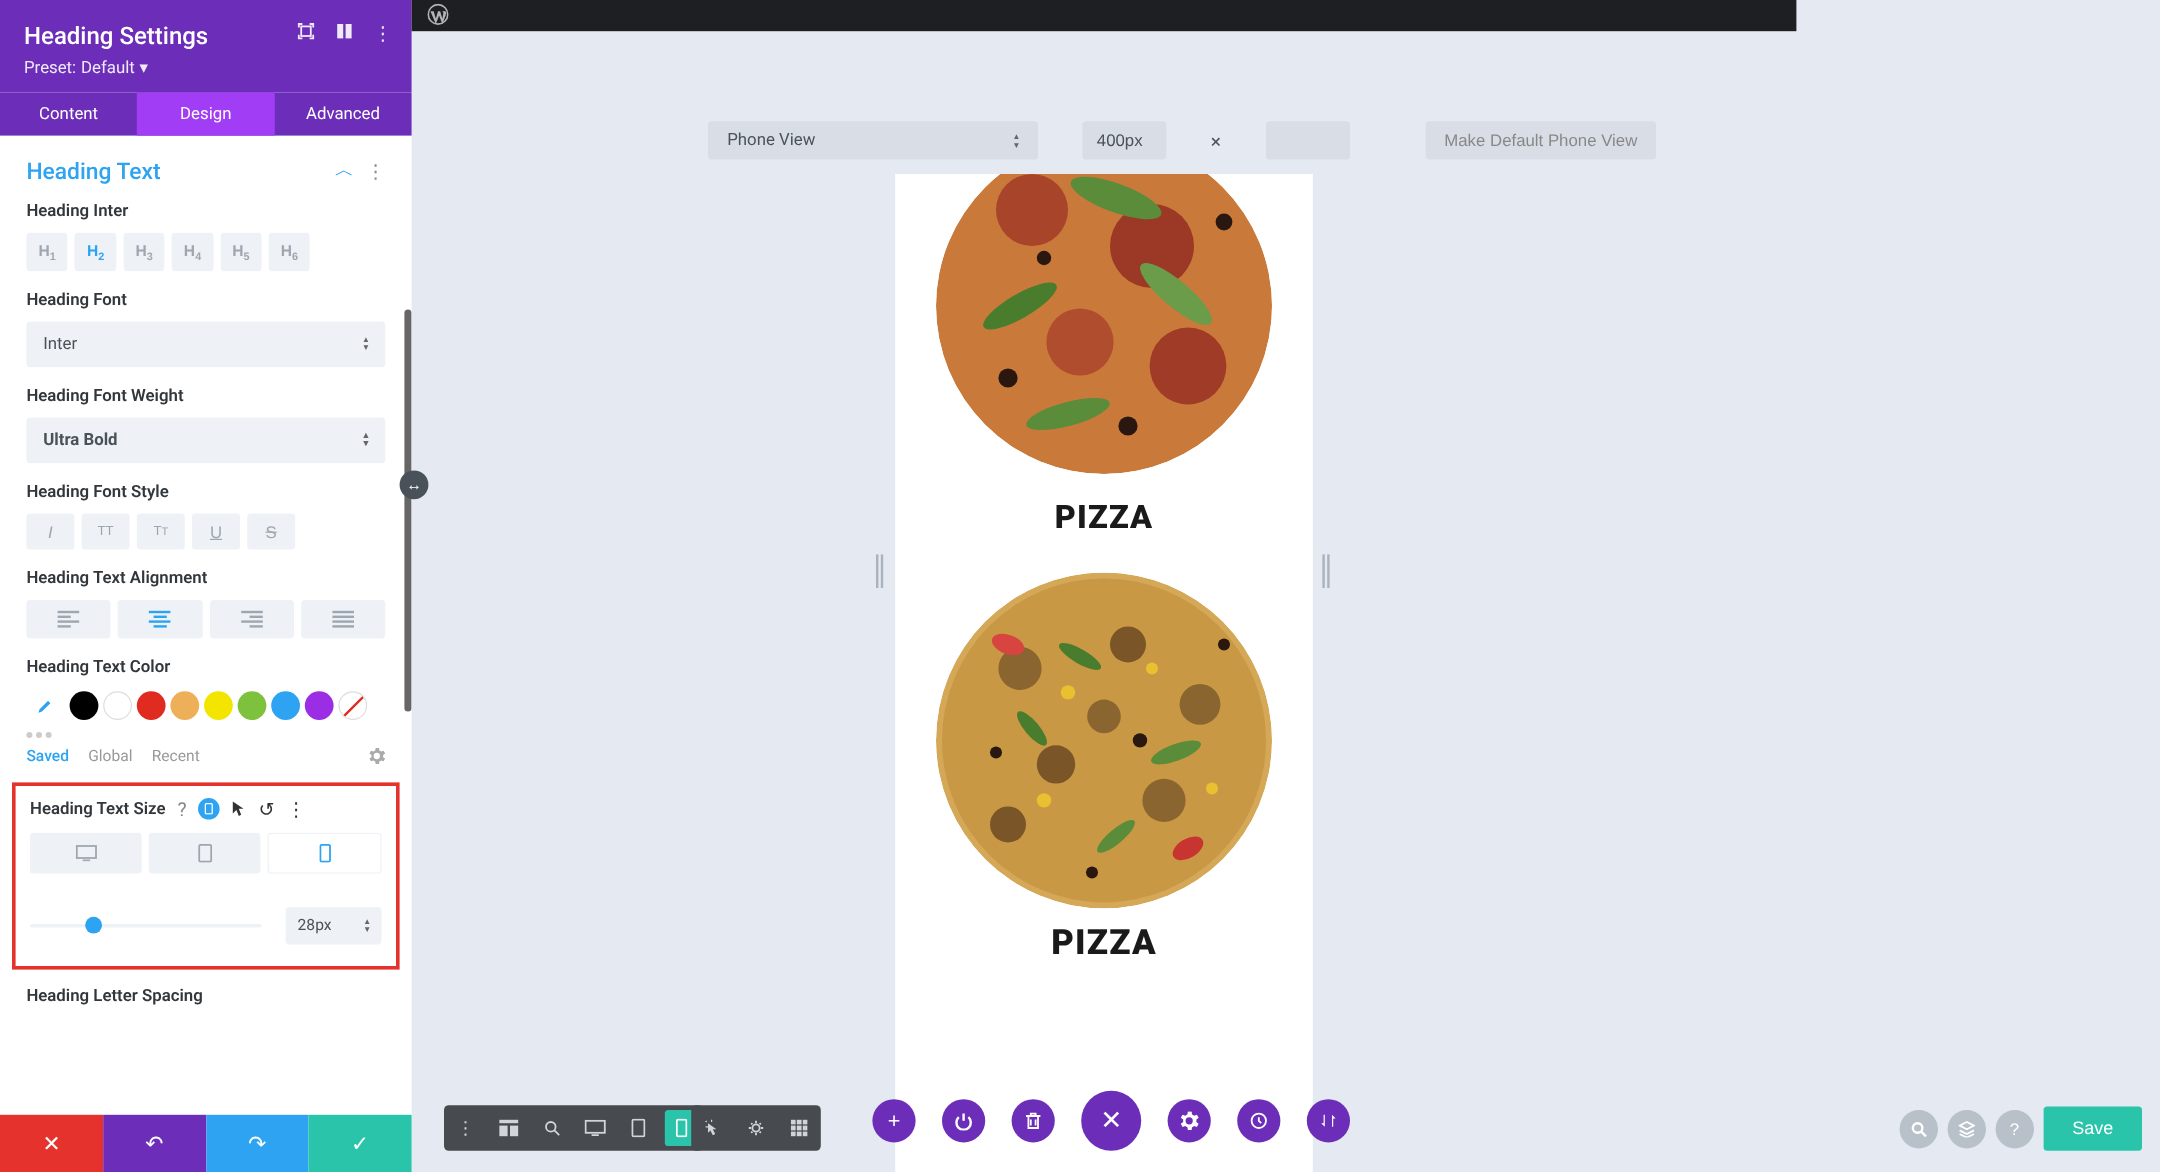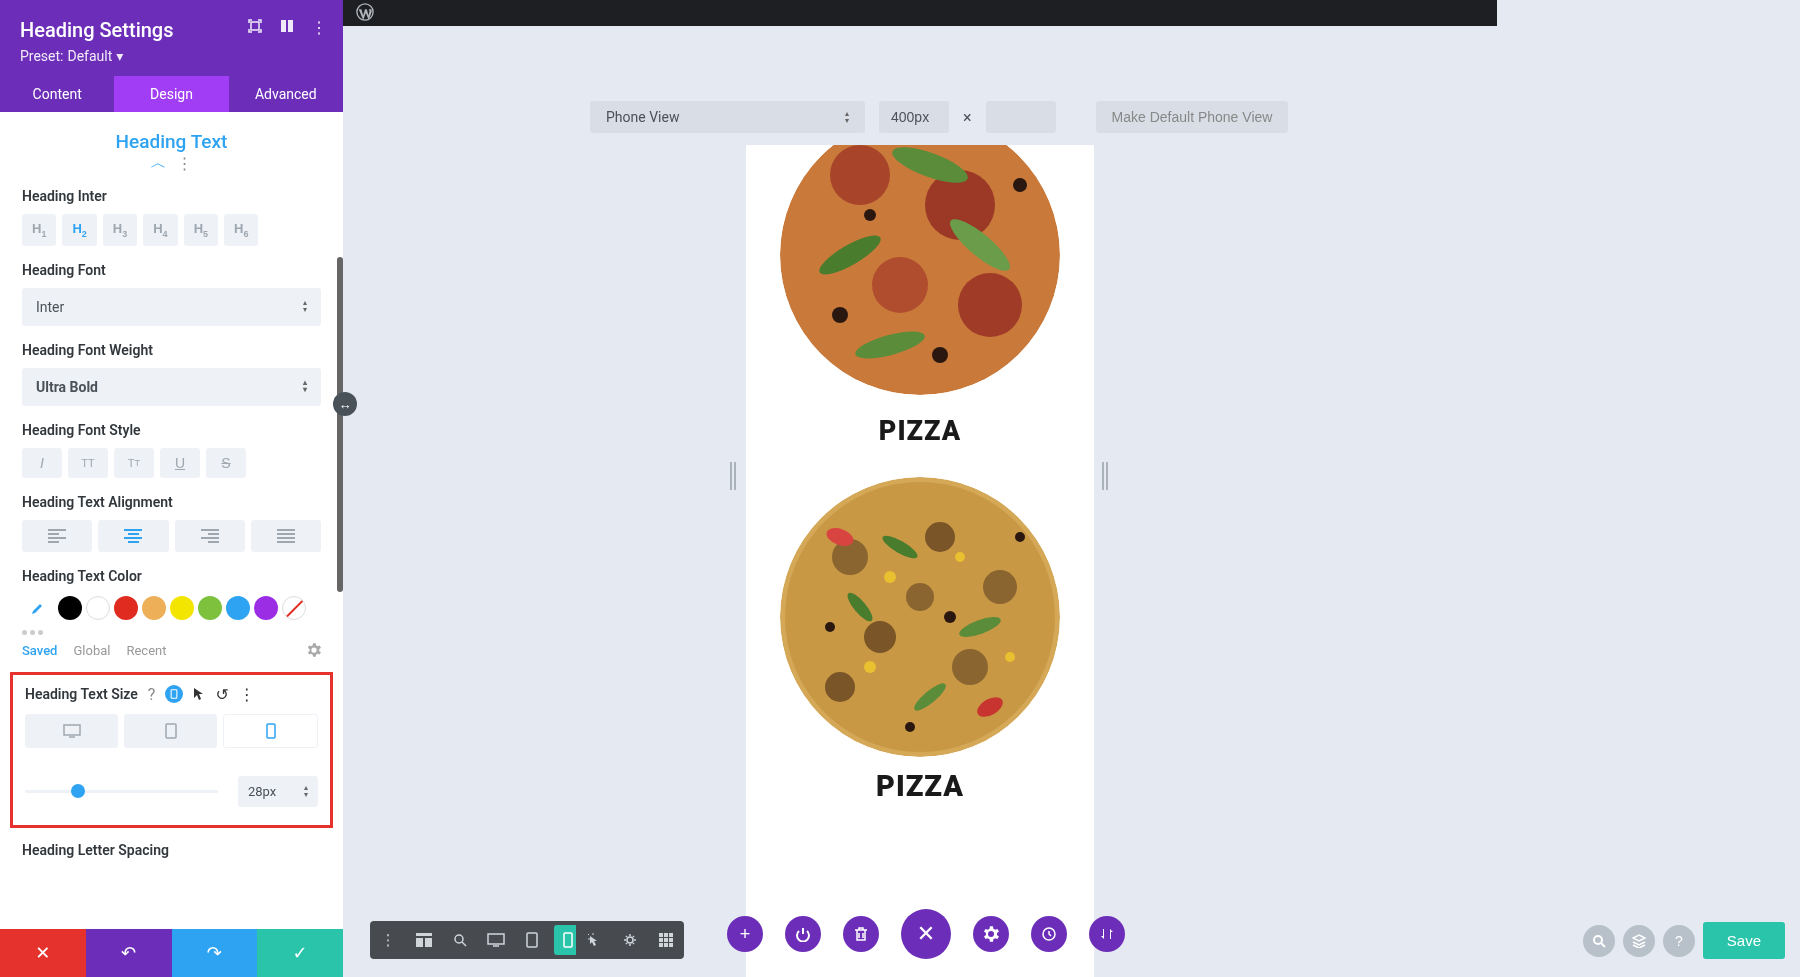--- a/index.html
+++ b/index.html
@@ -8,21 +8,21 @@
 .sidebar-header { background: #6c2eb9; color: #fff; padding: 18px 20px 12px; position: relative; }
 .sidebar-title { font-size: 20px; font-weight: 500; }
 .sidebar-subtitle { font-size: 14px; margin-top: 6px; opacity: 0.9; display: flex; align-items: center; gap: 4px; }
 .header-icons { position: absolute; right: 16px; top: 18px; display: flex; gap: 16px; }
 .header-icon { color: #fff; cursor: pointer; opacity: 0.9; }
 .tabs { display: flex; background: #6c2eb9; }
 .tab { flex: 1; text-align: center; padding: 10px 0; color: #fff; font-size: 14px; cursor: pointer; }
 .tab.active { background: #a13df5; }
 .sidebar-body { flex: 1; overflow-y: auto; padding: 0; position: relative; }
 .scrollbar-indicator { position: absolute; right: 0; top: 145px; width: 6px; height: 335px; background: #666; border-radius: 3px; }
-.section-header { display: flex; align-items: center; justify-content: space-between; padding: 18px 22px 14px; flex-direction: column; }
+.section-header { display: flex; align-items: center; justify-content: space-between; padding: 18px 22px 14px; }
 .section-title { color: #2ea3f2; font-size: 19px; font-weight: 500; }
 .section-controls { display: flex; gap: 10px; align-items: center; color: #888; }
 .field-group { padding: 0 22px 16px; }
 .field-label { font-size: 14px; font-weight: 600; color: #32373c; margin-bottom: 10px; }
 .heading-levels { display: flex; gap: 6px; }
 .heading-level-btn { background: #eef1f6; border: none; padding: 7px 10px; font-size: 13px; color: #9ea7b0; border-radius: 3px; cursor: pointer; font-weight: 600; }
 .heading-level-btn.active { color: #2ea3f2; }
 .heading-level-btn sub { font-size: 9px; }
 .select-box { background: #eef1f6; border: none; padding: 11px 14px; width: 100%; font-size: 14px; color: #4a5259; border-radius: 3px; position: relative; display: flex; justify-content: space-between; align-items: center; }
 .select-box.bold { font-weight: 700; }
@@ -56,21 +56,21 @@
 .slider-value { background: #eef1f6; border: none; width: 80px; padding: 8px 10px; font-size: 13px; color: #4a5259; border-radius: 3px; display: flex; justify-content: space-between; align-items: center; }
 .footer-buttons { display: flex; height: 48px; }
 .footer-btn { flex: 1; border: none; display: flex; align-items: center; justify-content: center; color: #fff; font-size: 18px; cursor: pointer; }
 .footer-btn.red { background: #e5322d; }
 .footer-btn.purple { background: #6c2eb9; }
 .footer-btn.blue { background: #2ea3f2; }
 .footer-btn.green { background: #29c4a9; }
 .collapse-handle { position: absolute; left: 333px; top: 392px; width: 24px; height: 24px; background: #4a5259; border-radius: 50%; color: #fff; display: flex; align-items: center; justify-content: center; font-size: 13px; z-index: 10; cursor: pointer; }
 .top-bar { position: absolute; left: 343px; top: 0; right: 303px; height: 26px; background: #1d1f23; }
 .wp-logo { position: absolute; left: 356px; top: 3px; color: #b0b5b9; font-size: 18px; }
-.view-controls { position: absolute; left: 590px; top: 101px; display: flex; align-items: center; gap: 14px; }
+.view-controls { position: absolute; left: 590px; top: 101px; display: flex; align-items: center; gap: 37px; }
 .view-dropdown { background: #d9dee6; border: none; padding: 8px 16px; width: 275px; font-size: 14px; color: #4a5259; border-radius: 3px; display: flex; justify-content: space-between; align-items: center; }
 .size-input { background: #d9dee6; border: none; padding: 8px 12px; width: 70px; font-size: 14px; color: #4a5259; border-radius: 3px; }
 .size-x { color: #4a5259; font-size: 16px; }
 .default-btn { background: #d9dee6; border: none; padding: 8px 16px; font-size: 14px; color: #888; border-radius: 3px; cursor: pointer; margin-left: 26px; }
 .canvas { position: absolute; left: 746px; top: 145px; width: 348px; height: 838px; background: #fff; overflow: hidden; }
 .pizza-img { width: 280px; height: 280px; border-radius: 50%; margin: 0 auto; overflow: hidden; position: relative; }
 .pizza-img.first { margin-top: -30px; }
 .pizza-label { text-align: center; font-size: 27px; font-weight: 900; color: #1a1a1a; margin: 20px 0 30px; letter-spacing: 1px; }
 .pizza-label2 { text-align: center; font-size: 29px; font-weight: 900; color: #1a1a1a; margin-top: 12px; letter-spacing: 1px; }
 .resize-handle { position: absolute; width: 10px; height: 28px; display: flex; gap: 2px; }

